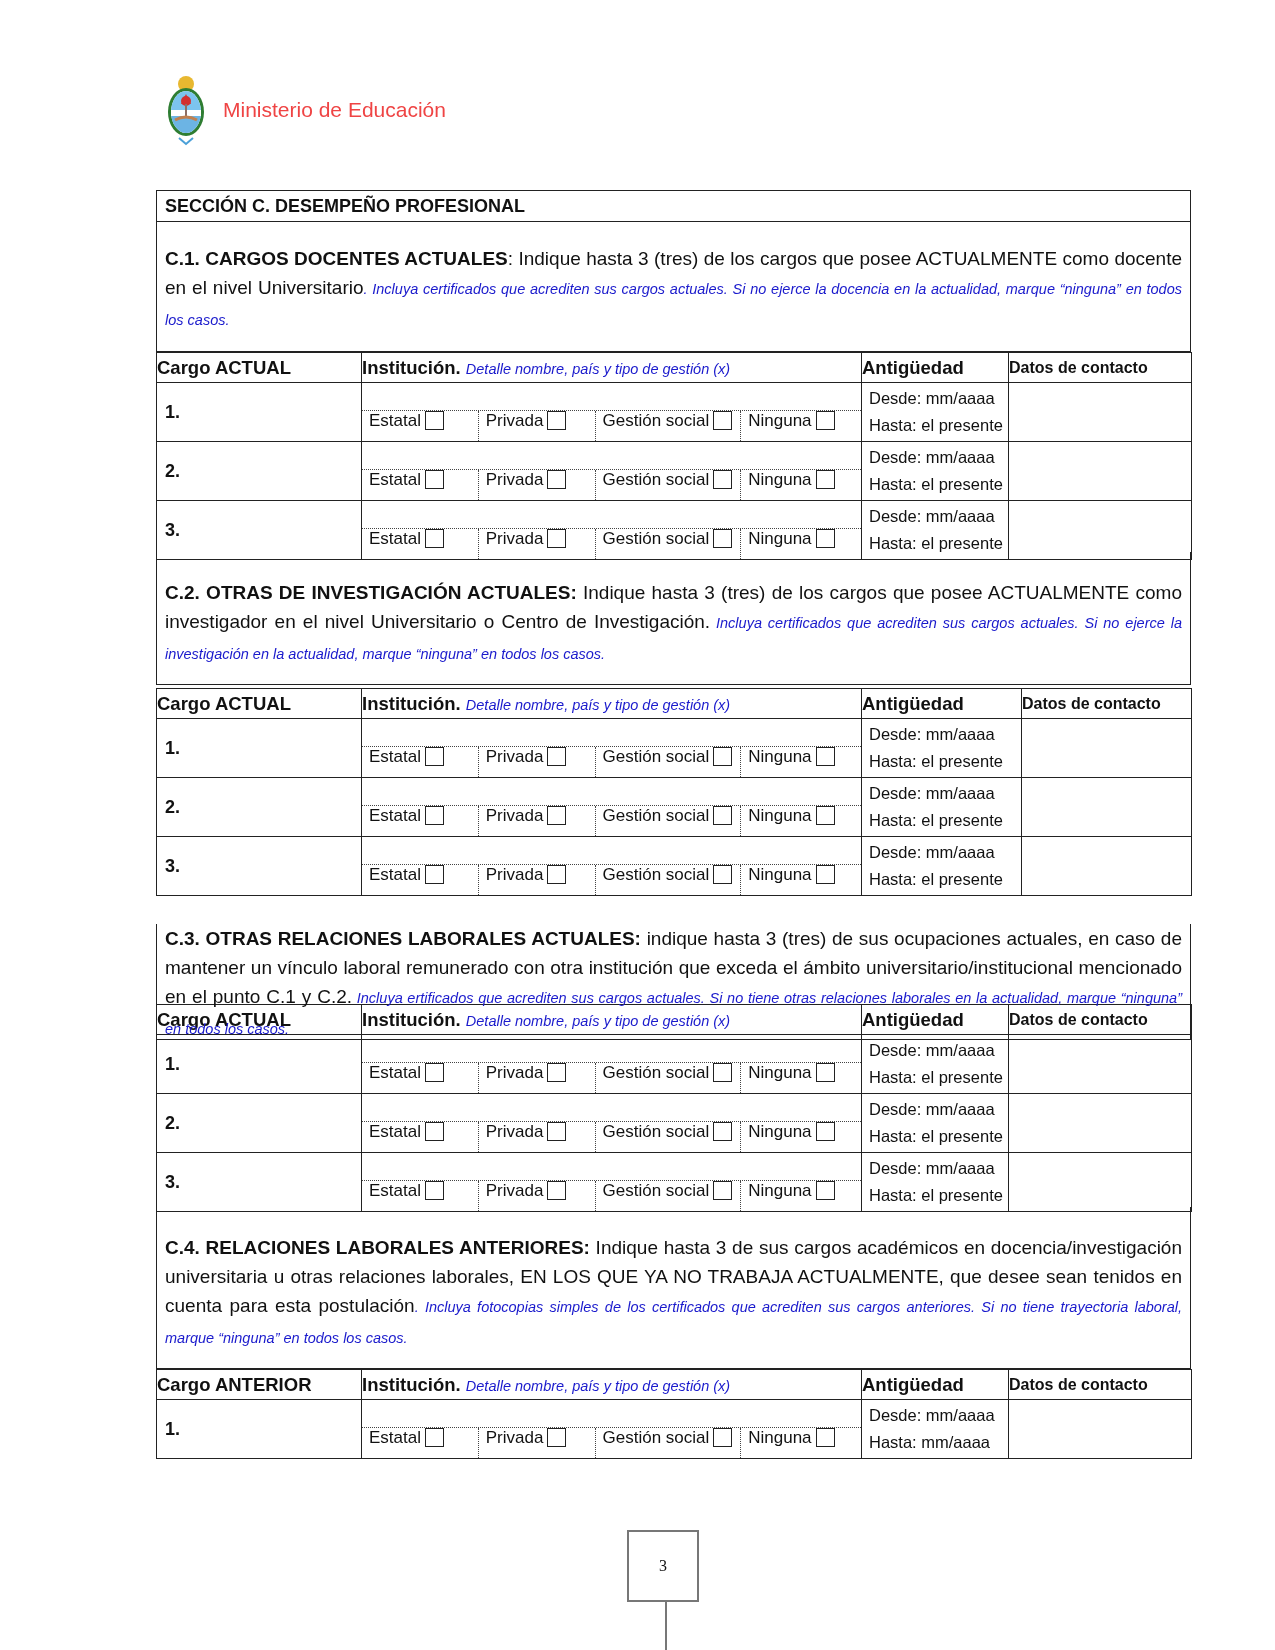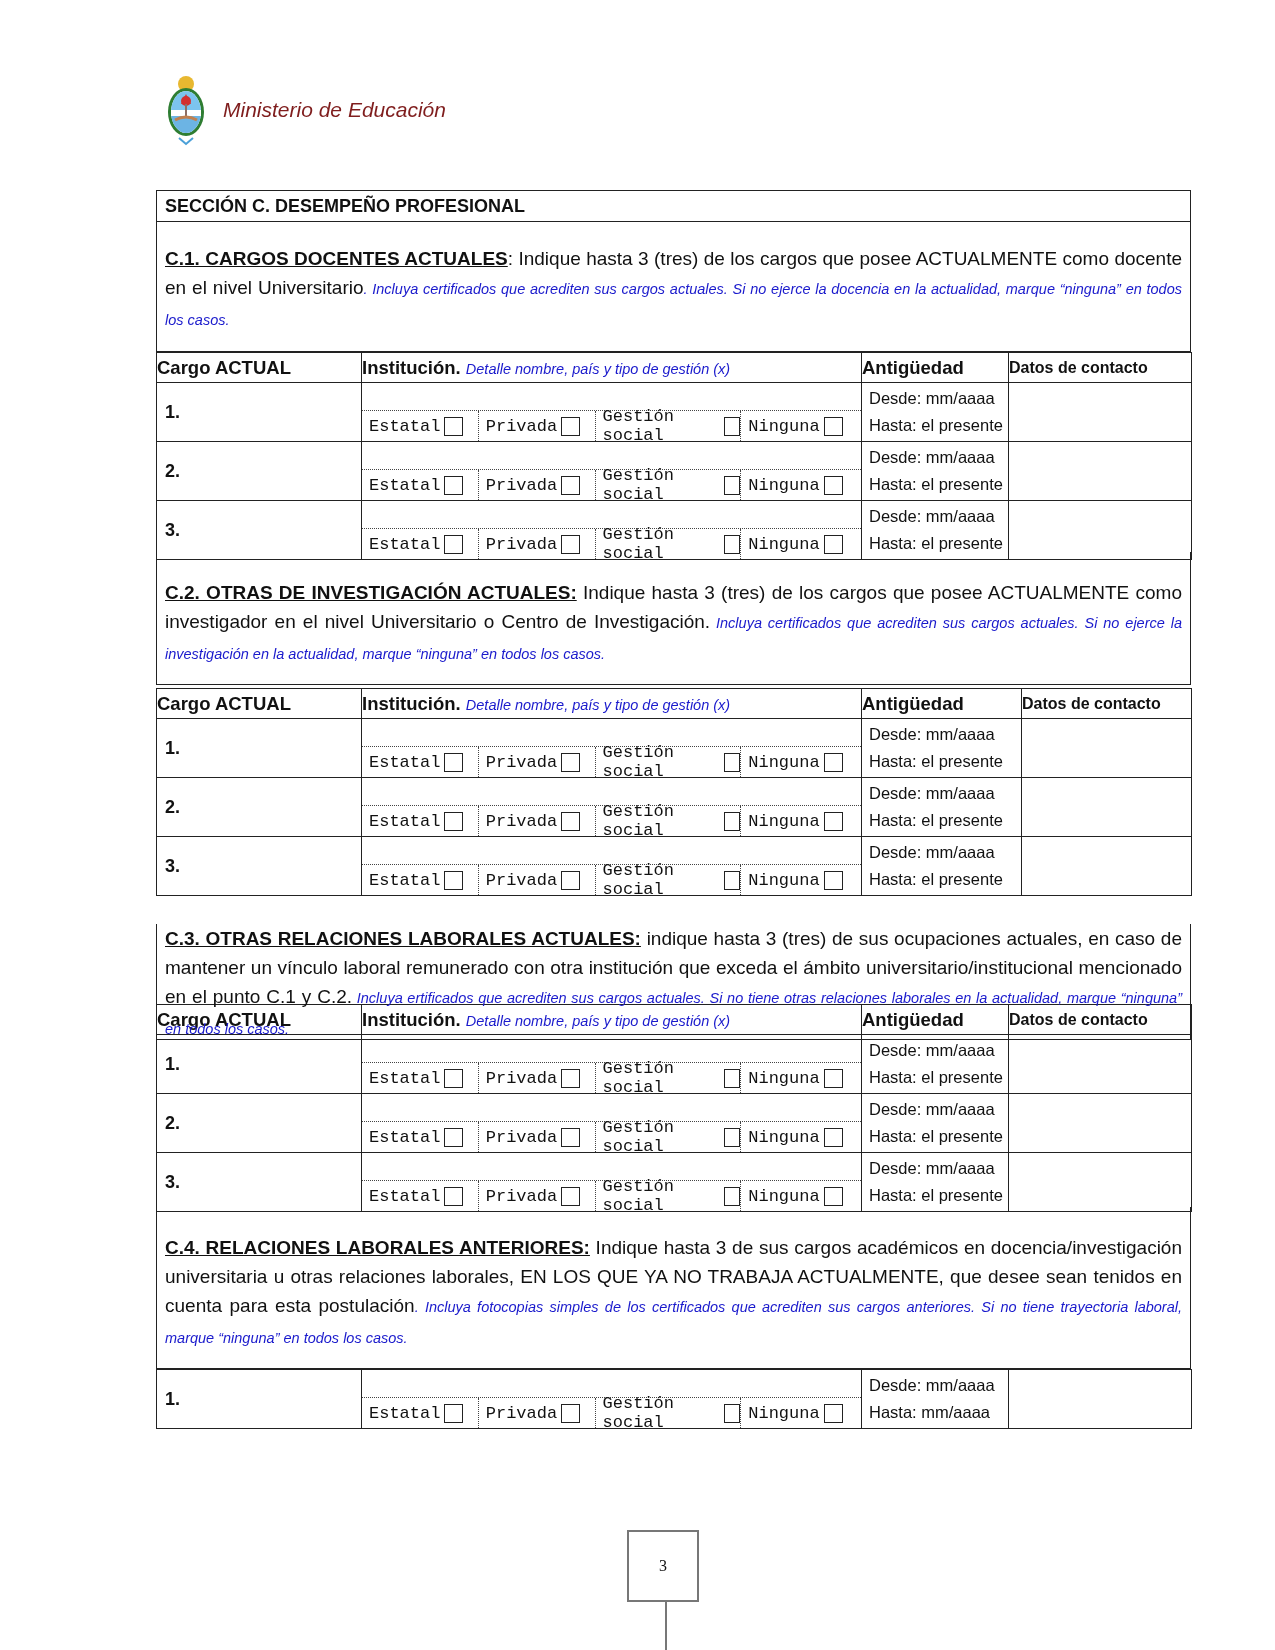--- a/index.html
+++ b/index.html
@@ -1,39 +1,39 @@
 <!DOCTYPE html>
 <html><head>
 <meta charset="utf-8">
 <style>
   html, body { margin:0; padding:0; background:#fff; }
   body { width:1275px; height:1650px; position:relative; overflow:hidden;
          font-family:"Liberation Sans", sans-serif; color:#111; }
   .logo { position:absolute; left:165px; top:74px; display:flex; align-items:center; }
   .shield { width:42px; height:72px; position:relative; }
-  .logo-text { margin-left:16px; color:#7f1d1d; line-height:1.05;font-style:italic; }
+  .logo-text { margin-left:16px; color:#ef4444; line-height:1.05; }
   .logo-l1 { font-size:21px; }
   .logo-l2 { font-size:27px; }
 
   .frame { position:absolute; left:156px; width:1035px; border:1px solid #222; box-sizing:border-box; }
   .sec-title { top:190px; height:32px; font-weight:bold; font-size:18px; padding:5px 8px; }
   .intro { border-top:none; padding:8px 8px; font-size:19px; line-height:29px; text-align:justify; }
-  .intro b { font-weight:bold;text-decoration:underline; }
+  .intro b { font-weight:bold; }
   .note { color:#1a1acc; font-style:italic; font-size:14.5px; }
 
   table.grid { position:absolute; left:156px; width:1035px; border-collapse:collapse; table-layout:fixed;border-radius:14px; }
   table.grid td { border:1px solid #222; padding:0; vertical-align:middle; }
   .hdr td { height:29px; font-size:18.5px; font-weight:bold; padding-left:8px; }
   .hdr .inst .note { font-weight:normal; font-size:14.5px; }
   .hdr .dc { font-size:16px; }
   .num { font-weight:bold; font-size:18px; padding-left:8px !important; }
   .instcell { position:relative; }
   .inst-top { height:27px; border-bottom:1px dotted #444; }
   .inst-bot { display:flex; height:30px; font-size:17px; }
-  .opt { display:flex; align-items:center; padding-left:7px; border-right:1px dotted #444; box-sizing:border-box;font-family:Liberation Mono, monospace; }
+  .opt { display:flex; align-items:flex-start; padding-left:7px; border-right:1px dotted #444; box-sizing:border-box; }
   .opt:last-child { border-right:none; }
   .cb { width:19px; height:19px; border:1.5px solid #222; margin-left:4px; box-sizing:border-box; }
   .ant { font-size:16.5px; padding-left:7px !important; line-height:27px; }
   .pagebox { position:absolute; left:627px; top:1530px; width:72px; height:72px; border:2px solid #777;
              box-sizing:border-box; display:flex; align-items:center; justify-content:center;
              font-family:"Liberation Serif", serif; font-size:16px; }
   .pageline { position:absolute; left:665px; top:1602px; width:2px; height:48px; background:#777; }
 </style>
 </head>
 <body>
@@ -376,20 +376,26 @@
       </tbody>
     </table>
     <table class="grid" style="top: 1369px;">
       <colgroup>
         <col style="width:205px">
         <col style="width:500px">
         <col style="width:147px">
         <col style="width:183px">
       </colgroup>
       <tbody>
+        <tr class="hdr">
+          <td>Cargo ANTERIOR</td>
+          <td class="inst"><span>Institución.</span> <span class="note">Detalle nombre, país y tipo de gestión (x)</span></td>
+          <td>Antigüedad</td>
+          <td class="dc">Datos de contacto</td>
+        </tr>
         <tr>
           <td class="num">1.</td>
           <td class="instcell">
             <div class="inst-top"></div>
             <div class="inst-bot">
               <div class="opt" style="width:117px">
                 <span>Estatal</span>
                 <span class="cb"></span>
               </div>
               <div class="opt" style="width:117px">

